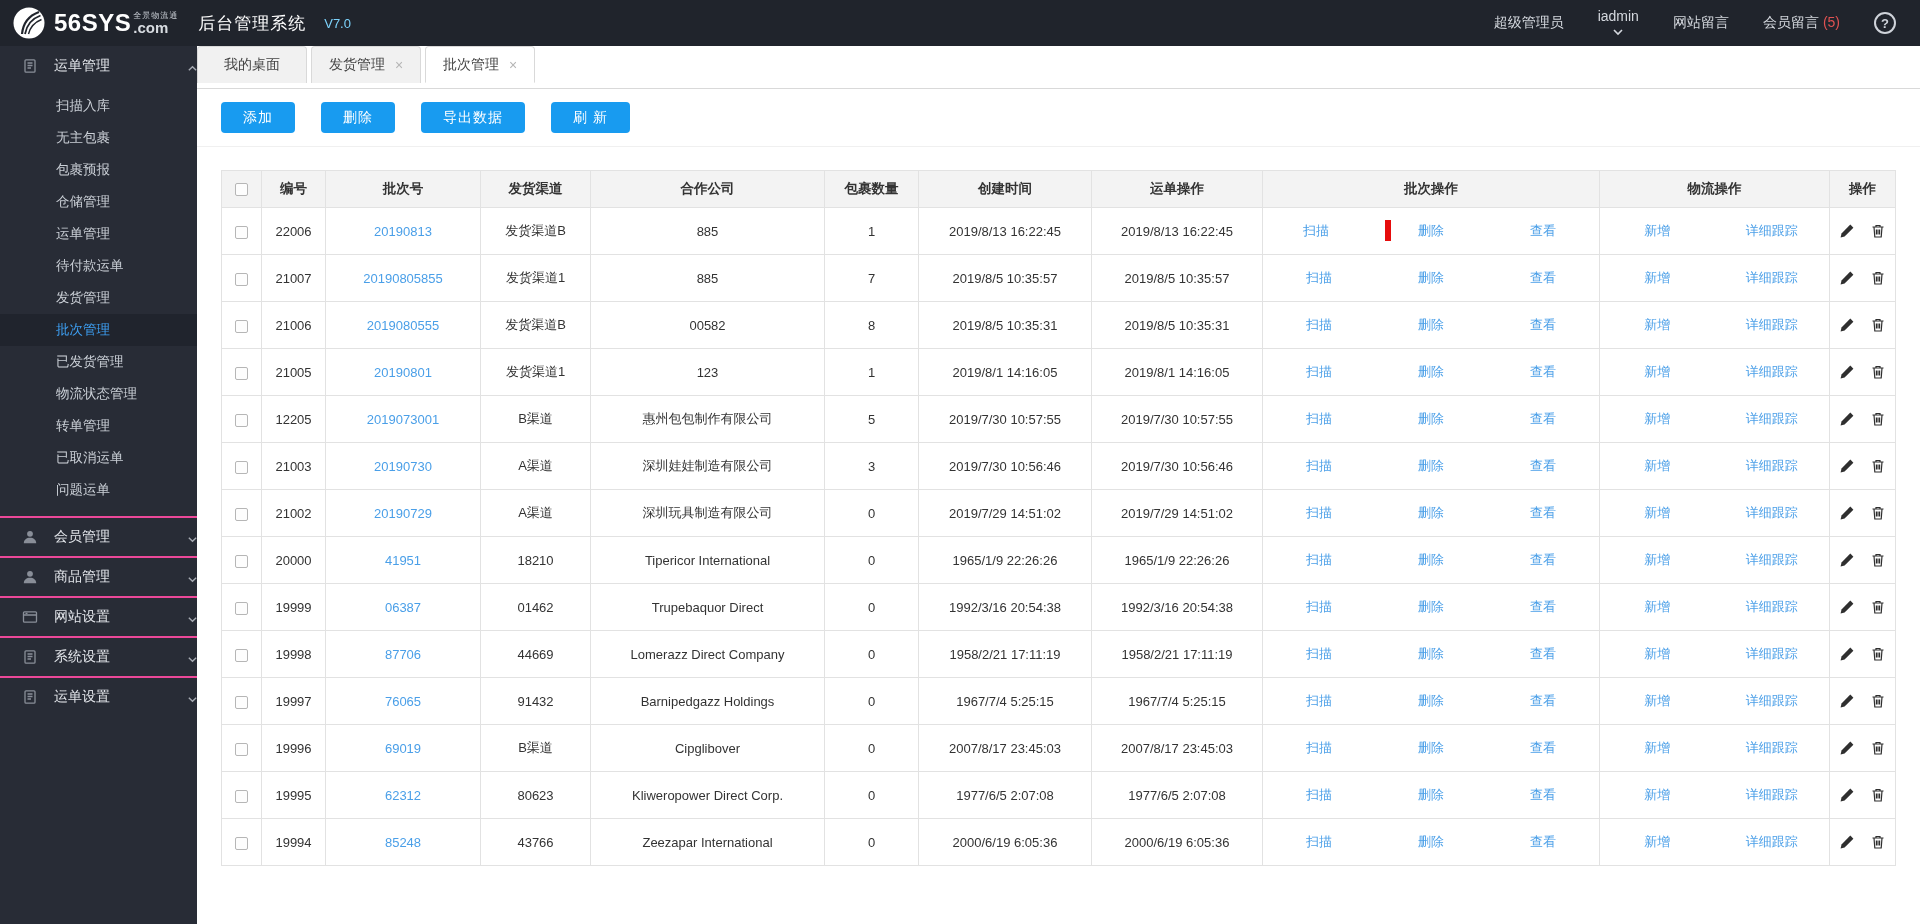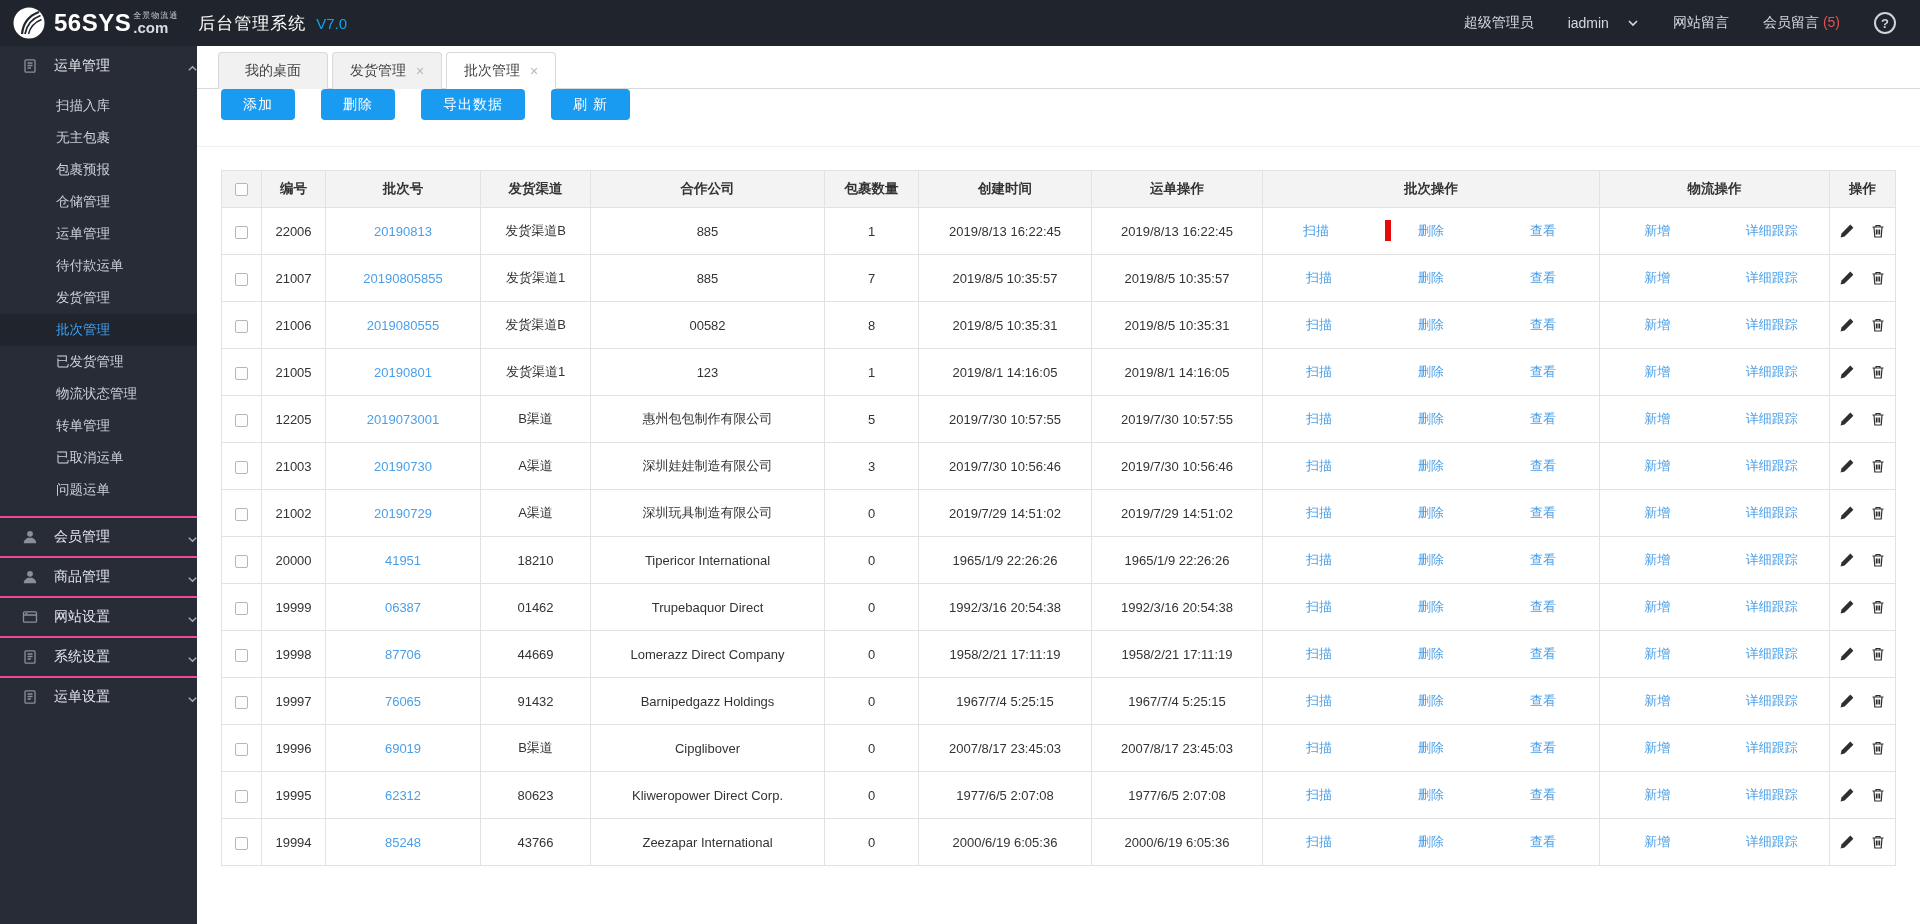--- a/index.html
+++ b/index.html
@@ -10,24 +10,24 @@
   
   .topbar { position:absolute; left:0; top:0; width:1920px; height:46px;
     background:#20242c; display:flex; align-items:center; color:#e8eaee; z-index:5; }
   .logo-area { display:flex; align-items:center; padding-left:12px; }
   .logo-mark { width:34px; height:34px; margin-right:8px; }
   .logo-56 { font-size:24px; font-weight:bold; color:#fff; letter-spacing:.5px; }
   .logo-stack { display:flex; flex-direction:column; line-height:1; margin-left:2px; }
   .logo-tag { font-size:8px; color:#cdd2d9; letter-spacing:1px; }
   .logo-com { font-size:15px; font-weight:bold; color:#d7dbe0; }
   .app-title { font-size:17px; color:#fff; margin-left:20px; letter-spacing:1px; }
-  .app-ver { font-size:15px; color:#0ea5e9; margin-left:10px; }
+  .app-ver { font-size:13px; color:#7dd3fc; margin-left:18px; }
   .topbar-right { margin-left:auto; display:flex; align-items:center; gap:34px;
     padding-right:24px; font-size:14px; color:#d4d8de; }
-  .user-wrap { display:flex; align-items:center; gap:18px; cursor:pointer; }
+  .user-wrap { display:flex; align-items:center; gap:2px; cursor:pointer;flex-direction:column; }
   .chev-svg { width:12px; height:12px; }
   .badge-red { color:#e05252; margin-left:4px; }
   .help-circle { width:22px; height:22px; border:2px solid #cfd3da; border-radius:50%;
     display:flex; align-items:center; justify-content:center; font-size:13px;
     font-weight:bold; color:#cfd3da; cursor:pointer; }
 
   
   .sidebar { position:absolute; left:0; top:46px; width:212px; height:878px;
     background:#282c36; overflow:hidden; }
   .sec-row { height:40px; display:flex; align-items:center; padding:0 14px 0 22px;
@@ -39,29 +39,29 @@
   .sub-list { padding:4px 0 10px 0; }
   .sub-item { height:32px; line-height:32px; padding-left:56px; font-size:13.5px;
     color:#cbd0d7; cursor:pointer; }
   .sub-item.active { background:#20242d; color:#3d9ff2; }
 
   
   .content { position:absolute; left:197px; top:46px; width:1723px; height:878px;
     background:#fff; }
 
   .tabbar { height:43px; background:#fff; border-bottom:1px solid #d9d9d9;
-    display:flex; align-items:flex-end; padding-left:21px; }
+    display:flex; align-items:flex-start; }
   .tab { height:37px; min-width:110px; padding:0 14px; margin-right:4px;
     background:#f1f1f1; border:1px solid #d9d9d9; border-bottom:none;
     border-radius:4px 4px 0 0; display:flex; align-items:center; justify-content:center;
     gap:10px; font-size:14px; color:#444; cursor:pointer; margin-bottom:-1px; }
   .tab.active { background:#fff; border-bottom:1px solid #fff; }
   .tab-close { color:#b5b5b5; font-size:14px; line-height:1; cursor:pointer; }
 
-  .toolbar { height:58px; display:flex; align-items:flex-start; padding:0 61px 0 24px;
+  .toolbar { height:58px; display:flex; align-items:center; padding:0 61px 0 24px;
     border-bottom:1px solid #f0f0f0; }
   .btn { background:#189bf0; color:#fff; border:none; border-radius:4px;
     height:31px; padding:0 22px; font-size:14px; cursor:pointer;
     font-family:inherit; letter-spacing:1px; }
   .btn + .btn { margin-left:26px; }
   .btn-refresh { margin-left:auto; }
 
   .filterbar { margin-top:46px; padding-left:24px; display:flex; align-items:center;
     font-size:14px; color:#333; }
   .f-label { margin-right:6px; }

